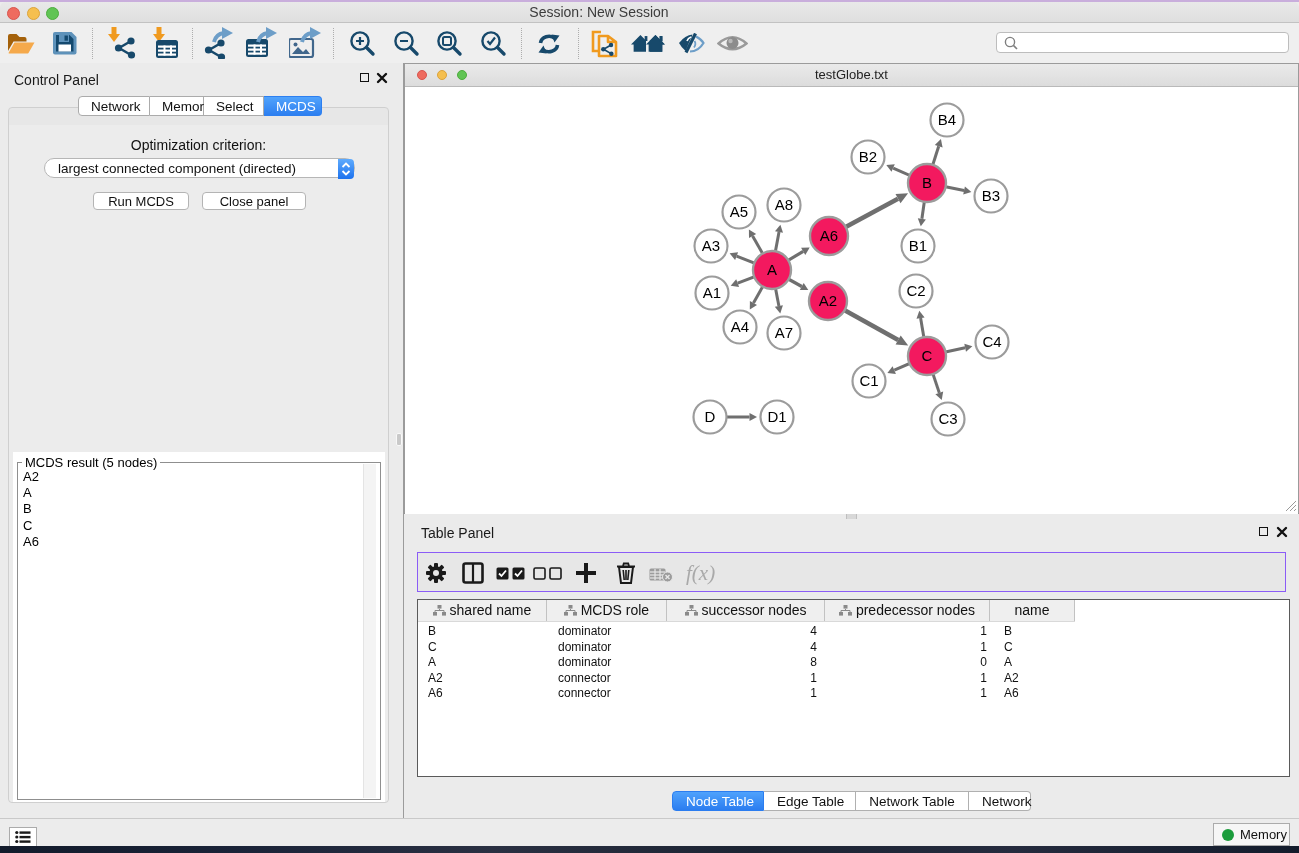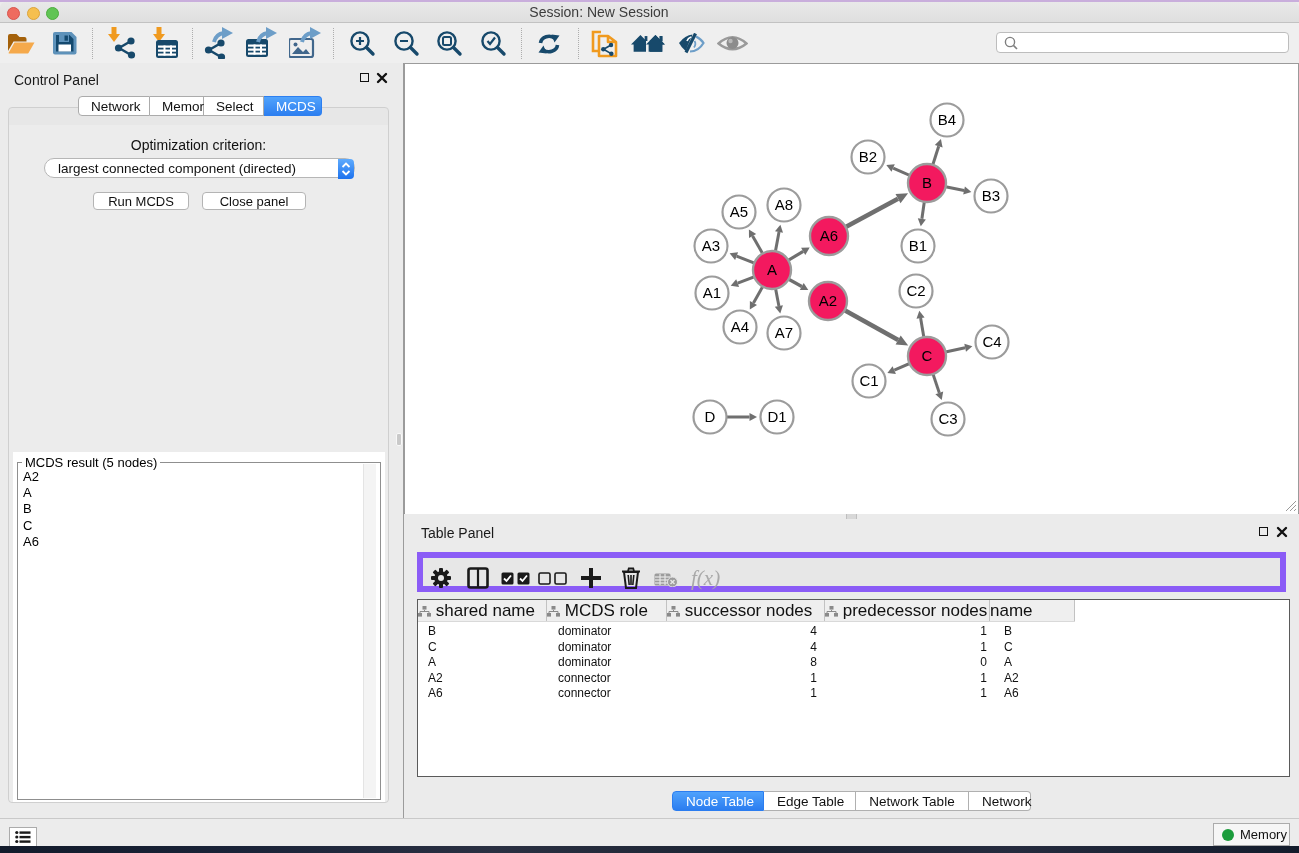--- a/index.html
+++ b/index.html
@@ -39,25 +39,25 @@
   border:1px solid #ABABAB; border-left:none; text-align:center; padding:0 12px; }
 .tab.first { border-left:1px solid #ABABAB; border-radius:4px 0 0 4px; }
 .tab.last { border-radius:0 4px 4px 0; }
 .tab.sel { background:linear-gradient(#51A3FC,#2D7FF0); color:#fff; border-color:#2D7FF0; }
 #cp-content { position:absolute; left:8px; top:44px; width:381px; height:696px;
   border:1px solid #CFCFCF; border-radius:4px; background:#E7E7E7; }
 .btn { position:absolute; background:#FFFFFF; border:1px solid #B4B4B4; border-radius:4px;
   font-size:13px; color:#111; text-align:center; }
 
 #ttoolbar { position:absolute; left:13px; top:33px; width:869px; height:40px; background:#E7E7E7;
-  border:6px solid #8b5cf6; }
+  border:1px solid #8b5cf6; }
 #ttable { position:absolute; left:13px; top:80px; width:873px; height:178px; background:#fff;
   border:1px solid #5A5A5A; overflow:hidden;}
 .th { position:absolute; top:0; height:21px; background:#EFEFEF; border-right:1px solid #C2C2C2;
-  font-size:17px; color:#111; line-height:21px; }
+  font-size:14px; color:#111; text-align:center; line-height:21px; }
 .td { position:absolute; font-size:12px; color:#111; height:15px; line-height:15px;}
 .btab { white-space:nowrap; height:20px; line-height:19px; font-size:13.5px; color:#111; background:#fff;
   border:1px solid #B0B0B0; border-left:none; text-align:center; padding:0 13px; }
 .btab.first { border-left:1px solid #B0B0B0; border-radius:4px 0 0 4px; }
 .btab.last { border-radius:0 4px 4px 0; }
 .btab.sel { background:linear-gradient(#4FA2FC,#2B7DF0); color:#fff; border-color:#2B7DF0; }
 </style></head>
 <body>
 <div class="abs" id="topstrip"></div>
 <div class="abs" id="appwin">
@@ -249,20 +249,26 @@
             <div class="abs" style="left:5px;top:6px;font-size:13px;color:#000;line-height:16.2px">A2<br>A<br>B<br>C<br>A6</div>
           </div>
           <div class="abs" style="left:9px;top:3px;background:#fff;padding:0 3px;font-size:13px;color:#000">MCDS result (5 nodes)</div>
         </div>
       </div>
     </div>
     <div class="abs" id="vdivider">
       <div class="abs" style="left:0px;top:370px;width:6px;height:13px;background:#C9C9C9;border:1px solid #F8F8F8;border-radius:2px"></div>
     </div>
     <div class="abs" id="netwin">
+      <div class="abs" style="left:0;top:0;width:893px;height:23px;background:linear-gradient(#EAEAEA,#DCDCDC);border-bottom:1px solid #B9B9B9">
+        <div class="tl" style="left:12px;top:6px;width:10px;height:10px;background:#EE6B5F;border:1px solid #D8554E"></div>
+        <div class="tl" style="left:32px;top:6px;width:10px;height:10px;background:#F5BF4F;border:1px solid #DCA33B"></div>
+        <div class="tl" style="left:52px;top:6px;width:10px;height:10px;background:#60C454;border:1px solid #4DAC3E"></div>
+        <div class="abs" style="left:0;top:0;width:893px;height:23px;text-align:center;line-height:22px;font-size:13px;color:#222">testGlobe.txt</div>
+      </div>
       <div class="abs" style="left:0;top:24px;width:893px;height:426px;background:#fff">
         <svg width="893" height="427" viewBox="0 0 893 427" style="position:absolute;left:0;top:0">
 <line x1="367.0" y1="182.0" x2="332.7" y2="195.2" stroke="#6F6F6F" stroke-width="3.0"></line>
 <polygon points="325.7,197.8 331.2,191.3 334.1,199.0" fill="#6F6F6F"></polygon>
 <line x1="367.0" y1="182.0" x2="331.6" y2="168.1" stroke="#6F6F6F" stroke-width="3.0"></line>
 <polygon points="324.6,165.3 333.1,164.3 330.1,171.9" fill="#6F6F6F"></polygon>
 <line x1="367.0" y1="182.0" x2="348.5" y2="215.0" stroke="#6F6F6F" stroke-width="3.0"></line>
 <polygon points="344.8,221.6 344.9,213.0 352.0,217.0" fill="#6F6F6F"></polygon>
 <line x1="367.0" y1="182.0" x2="347.6" y2="147.9" stroke="#6F6F6F" stroke-width="3.0"></line>
 <polygon points="343.9,141.4 351.2,145.9 344.0,149.9" fill="#6F6F6F"></polygon>

